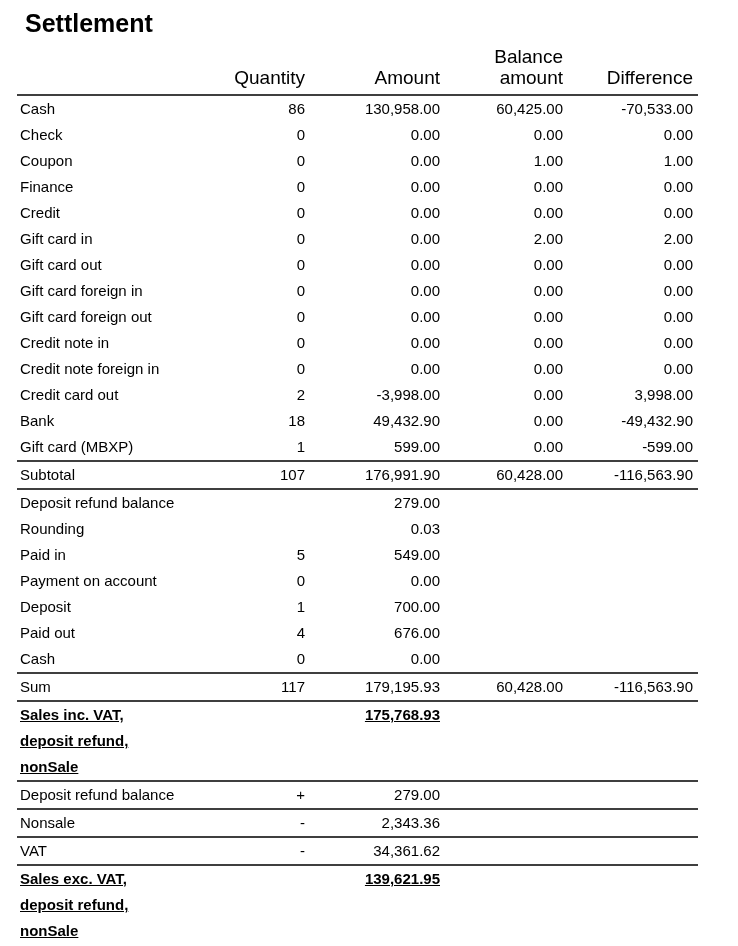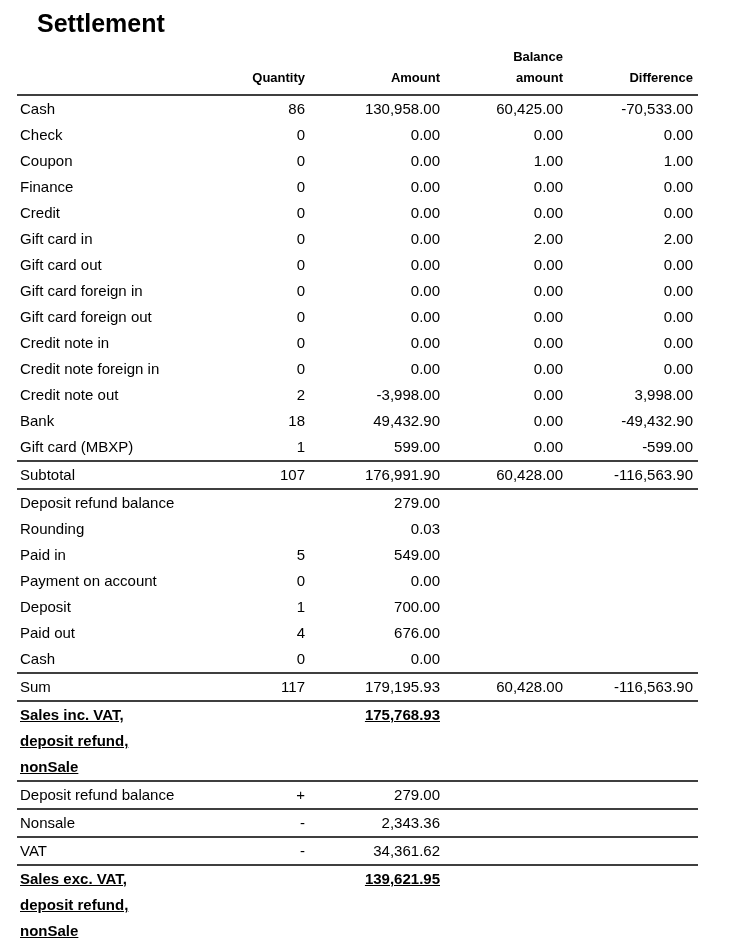--- a/index.html
+++ b/index.html
@@ -12,42 +12,42 @@
     padding: 0;
     background: #ffffff;
     width: 738px;
   }
   body {
     font-family: "Liberation Sans", sans-serif;
     color: var(--text-color);
     padding-top: 8px;
   }
   h1.report-title {
-    margin: 0 0 0 37px;
+    margin: 0 0 0 25px;
     font-size: 25px;
     line-height: 30px;
     font-weight: bold;
     letter-spacing: 0px;
   }
   table.settlement {
     border-collapse: collapse;
     table-layout: fixed;
     width: 681px;
     margin-left: 17px;
     margin-top: 0;
   }
   col.c-label { width: 190px; }
   col.c-qty   { width: 98px; }
   col.c-amt   { width: 135px; }
   col.c-bal   { width: 123px; }
   col.c-diff  { width: 135px; }
 
   th {
-    font-size: 13px;
-    font-weight: bold;
+    font-size: 19px;
+    font-weight: normal;
     text-align: right;
     vertical-align: bottom;
     line-height: 21px;
     padding: 8px 0 6px 0;
     white-space: pre-line;
   }
   th.label { text-align: left; padding-left: 3px; }
   th.last  { padding-right: 5px; }
   thead tr { border-bottom: 2px solid var(--line-color); }
 
@@ -179,21 +179,21 @@
 
       <tr>
         <td class="label">Credit note foreign in</td>
         <td class="num">0</td>
         <td class="num">0.00</td>
         <td class="num">0.00</td>
         <td class="num last">0.00</td>
       </tr>
 
       <tr>
-        <td class="label">Credit note out</td>
+        <td class="label">Credit card out</td>
         <td class="num">2</td>
         <td class="num">-3,998.00</td>
         <td class="num">0.00</td>
         <td class="num last">3,998.00</td>
       </tr>
 
       <tr>
         <td class="label">Bank</td>
         <td class="num">18</td>
         <td class="num">49,432.90</td>

